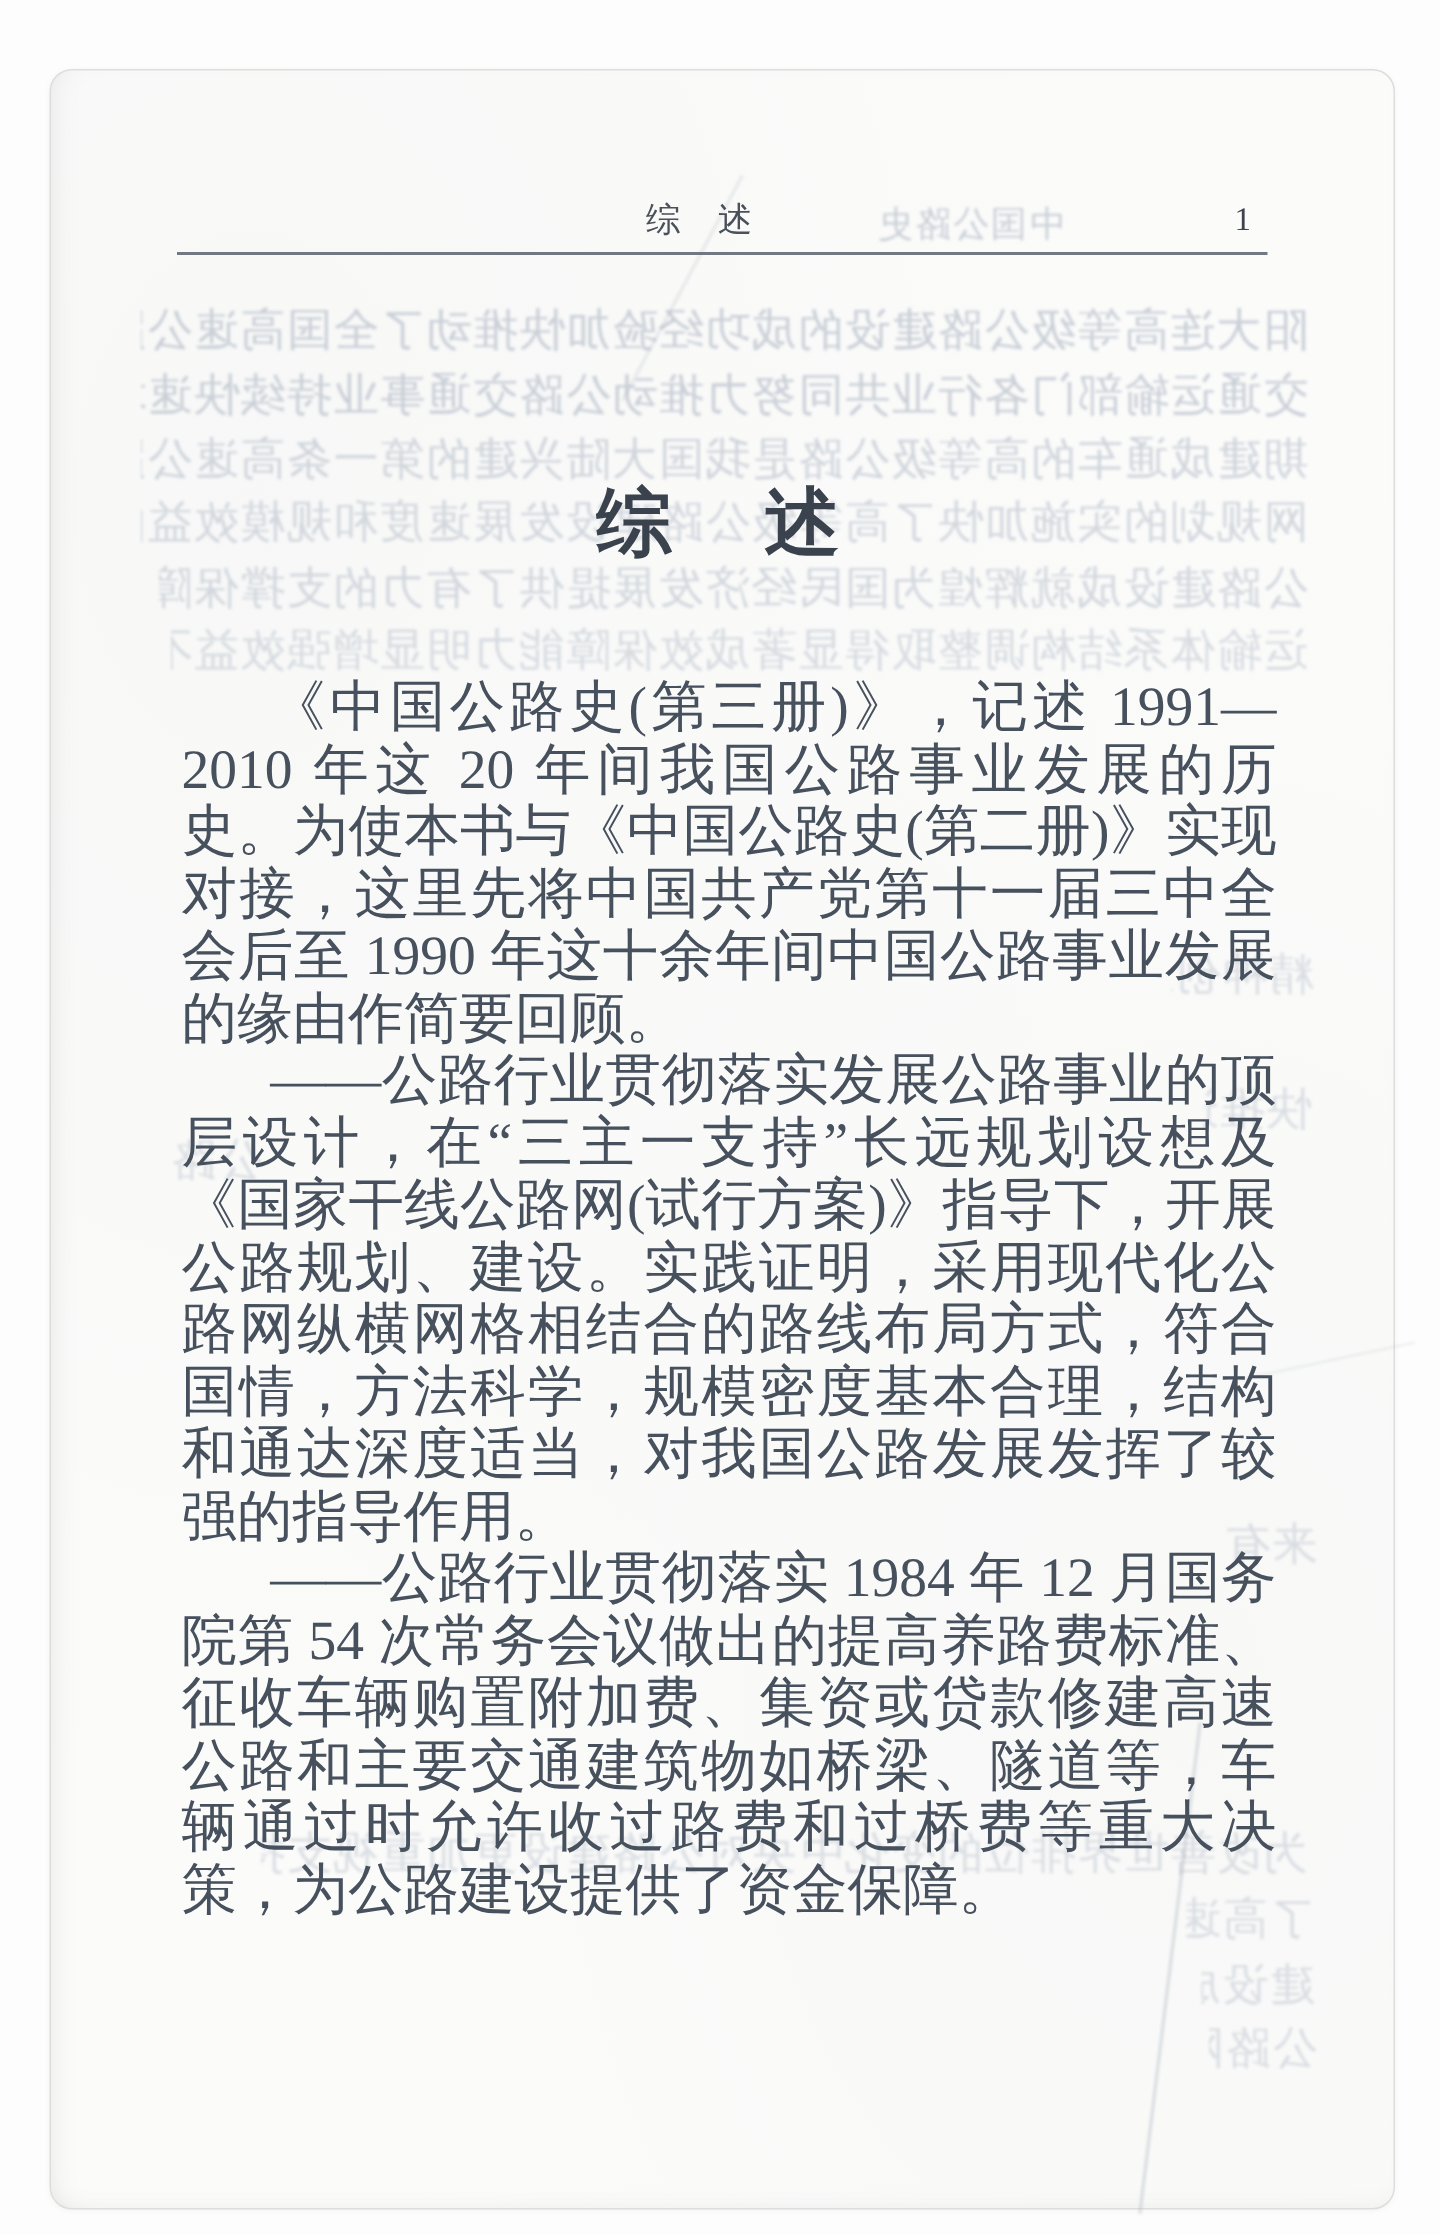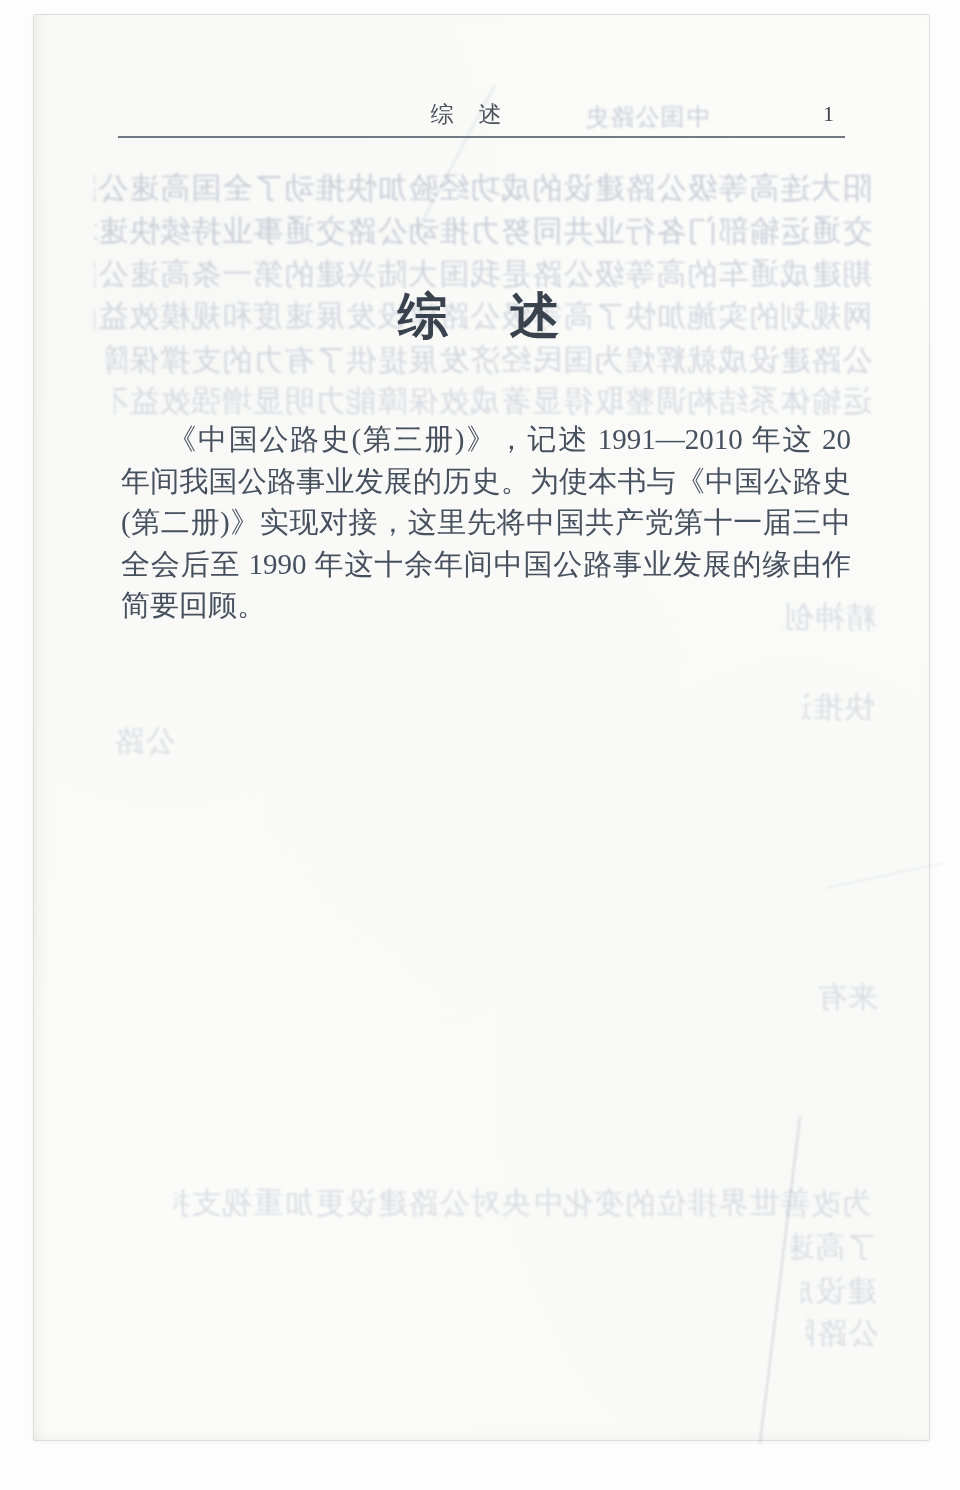--- a/index.html
+++ b/index.html
@@ -2,42 +2,42 @@
 <html><head>
 <meta charset="utf-8">
 <style>
   html,body{margin:0;padding:0;}
   .stage{
     position:relative;width:960px;height:1490px;
     background:#fdfdfd;overflow:hidden;
     font-family:"Liberation Serif","DejaVu Serif",serif;
   }
   .page{
-    position:absolute;left:33px;top:14px;width:895px;height:1425px;
+    position:absolute;left:33px;top:46px;width:895px;height:1425px;
     background:
       radial-gradient(ellipse at 15% 20%, rgba(190,194,198,0.06), rgba(0,0,0,0) 55%),
       radial-gradient(ellipse at 85% 75%, rgba(190,194,198,0.05), rgba(0,0,0,0) 55%),
       #fbfbfa;
-    border:1px solid #dddddb;border-radius:2px;
+    border:1px solid #dddddb;border-radius:15px;
     box-shadow: inset 14px 0 20px -16px rgba(120,125,130,0.18),
                 inset 0 -10px 18px -14px rgba(120,125,130,0.12),
                 0 1px 4px rgba(0,0,0,0.04);
   }
   
   .running-header{position:absolute;left:0;right:30px;top:84px;text-align:center;
     font-size:23px;color:#4a515b;letter-spacing:1px;}
   .page-number{position:absolute;right:95px;top:86px;font-size:22px;color:#3d434c;}
   .header-rule{position:absolute;left:84px;top:121px;width:727px;height:2px;
     background:#5a626c;opacity:.85;}
   
   .chapter-title{position:absolute;left:0;right:0;top:268px;margin:0;text-align:center;
     font-size:50px;font-weight:bold;color:#3a424e;letter-spacing:6px;}
   
   .body-text{position:absolute;left:87px;top:404px;width:730px;
-    font-size:29px;line-height:41.5px;color:#47505d;
+    font-size:37px;line-height:41.5px;color:#47505d;
     text-align:justify;text-justify:inter-character;}
   .body-text p{margin:0;text-indent:1.6em;}
   
   .bleed{position:absolute;transform:scaleX(-1);color:#c9cfd7;
     font-size:30px;white-space:nowrap;overflow:hidden;
     filter:blur(1px);pointer-events:none;letter-spacing:1px;}
   .bleed.small{font-size:24px;}
   .bleed.lighter{opacity:.65;}
   .b0{left:455px;top:86px;width:220px;}
   .b1{left:60px;top:153px;width:778px;}
@@ -88,16 +88,18 @@
     <div class="crease crease-3"></div>
 
     <div class="running-header">综　述</div>
     <div class="page-number">1</div>
     <div class="header-rule"></div>
 
     <h1 class="chapter-title">综　述</h1>
 
     <div class="body-text">
       <p>《中国公路史(第三册)》，记述 1991—2010 年这 20 年间我国公路事业发展的历史。为使本书与《中国公路史(第二册)》实现对接，这里先将中国共产党第十一届三中全会后至 1990 年这十余年间中国公路事业发展的缘由作简要回顾。</p>
+      <p>——公路行业贯彻落实发展公路事业的顶层设计，在“三主一支持”长远规划设想及《国家干线公路网(试行方案)》指导下，开展公路规划、建设。实践证明，采用现代化公路网纵横网格相结合的路线布局方式，符合国情，方法科学，规模密度基本合理，结构和通达深度适当，对我国公路发展发挥了较强的指导作用。</p>
+      <p>——公路行业贯彻落实 1984 年 12 月国务院第 54 次常务会议做出的提高养路费标准、征收车辆购置附加费、集资或贷款修建高速公路和主要交通建筑物如桥梁、隧道等，车辆通过时允许收过路费和过桥费等重大决策，为公路建设提供了资金保障。</p>
     </div>
 
   </div>
 </div>
 
 </body></html>

